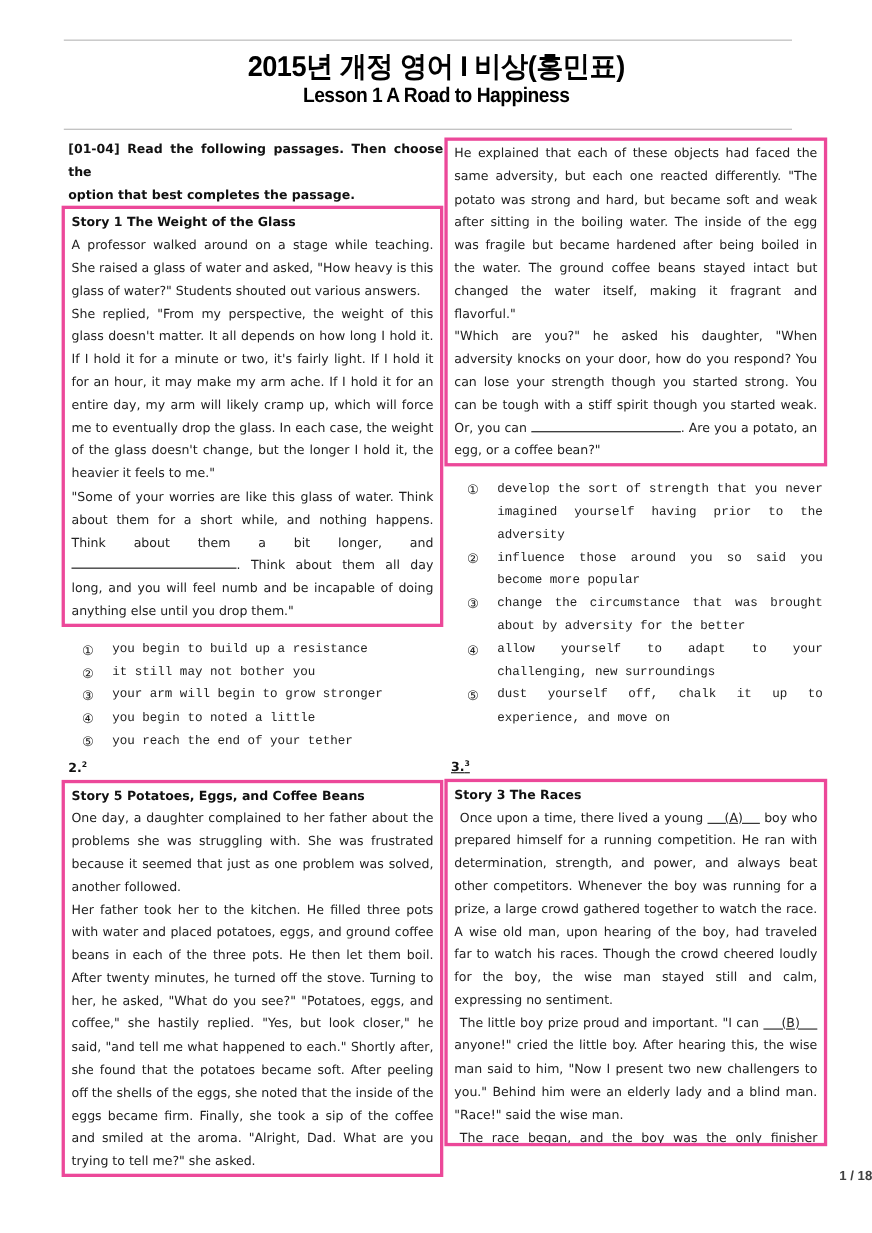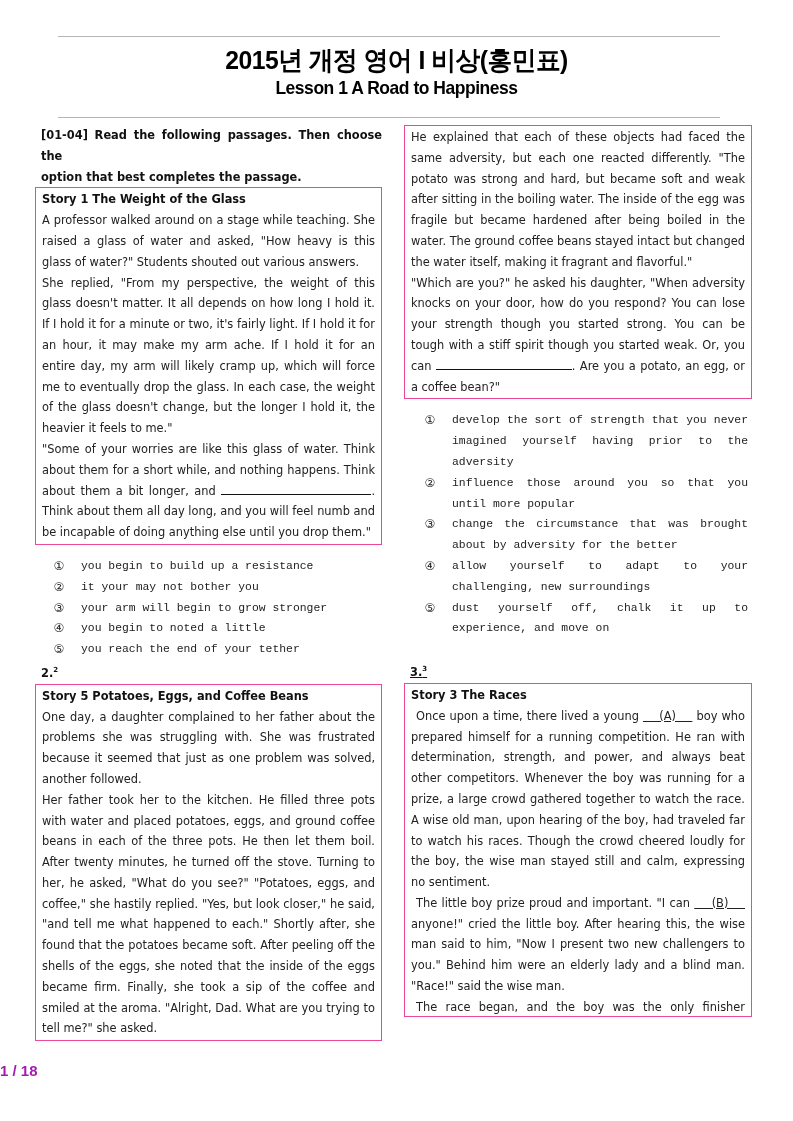--- a/index.html
+++ b/index.html
@@ -5,62 +5,62 @@
     html, body { margin: 0; padding: 0; background: #ffffff; }
     body { width: 793px; height: 1121px; position: relative; overflow: hidden;
       font-family: "DejaVu Sans", sans-serif; color: #222; }
     .hline { position: absolute; left: 58px; width: 662px; height: 1px; background: #b5b5b5; }
     .title { position: absolute; left: 0; width: 793px; text-align: center;
       font-family: "Liberation Sans", sans-serif; font-weight: bold; color: #000; letter-spacing: -0.5px; }
     .title1 { top: 43px; font-size: 26px; transform: scaleX(0.95); }
     .title2 { top: 77px; font-size: 19px; transform: scaleX(0.92); }
     .col { position: absolute; font-size: 11.4px; line-height: 20.8px; }
     .bold { font-weight: bold; color: #111; }
-    .box { border: 1px solid #ec4899; padding: 1px 6px 1px 6px; box-sizing: border-box; }
+    .box { border: 3px solid #ec4899; padding: 1px 6px 1px 6px; box-sizing: border-box; }
     .box p { margin: 0; text-align: justify; }
     .opts { list-style: none; margin: 0; padding: 0; }
     .opts li { display: flex; }
     .opts .num { width: 24px; flex: none; text-align: center; font-size: 12px; }
     .opts .txt { flex: 1; text-align: justify; padding-left: 10px; font-family: Liberation Mono, monospace; }
     sup { font-size: 7px; vertical-align: 5px; }
     .blank { display: inline-block; border-bottom: 1px solid #111; height: 12px; vertical-align: baseline; }
     .ublank { text-decoration: underline; white-space: pre; }
-    .pagenum { position: absolute; top: 1062px; left: 0; width: 793px; text-align: left;
-      font-family: "Liberation Sans", sans-serif; font-weight: bold; font-size: 15px; color: #a21caf; }
+    .pagenum { position: absolute; top: 1062px; left: 0; width: 793px; text-align: right;
+      font-family: "Liberation Sans", sans-serif; font-weight: bold; font-size: 12px; color: #404040; }
   </style>
 </head>
 <body>
 
 <div class="hline" style="top:36px;"></div>
 <div class="title title1">2015년 개정 영어 I 비상(홍민표)</div>
 <div class="title title2">Lesson 1 A Road to Happiness</div>
 <div class="hline" style="top:117px;"></div>
 
-<div class="col" style="left:35px; top:125px; width:347px;">
+<div class="col" style="left:56px; top:125px; width:347px;">
   <div class="bold" style="padding-left:6px; text-align:justify;">
     <div style="text-align:justify; text-align-last:justify;">[01-04] Read the following passages. Then choose the</div>
     <div>option that best completes the passage.</div>
   </div>
   <div class="box">
     <p class="bold">Story 1 The Weight of the Glass</p>
     <p>A professor walked around on a stage while teaching. She raised a glass of water and asked, "How heavy is this glass of water?" Students shouted out various answers.</p>
     <p>She replied, "From my perspective, the weight of this glass doesn't matter. It all depends on how long I hold it. If I hold it for a minute or two, it's fairly light. If I hold it for an hour, it may make my arm ache. If I hold it for an entire day, my arm will likely cramp up, which will force me to eventually drop the glass. In each case, the weight of the glass doesn't change, but the longer I hold it, the heavier it feels to me."</p>
     <p>
       <span>"Some of your worries are like this glass of water. Think about them for a short while, and nothing happens. Think about them a bit longer, and</span>
       <span class="blank" style="width:150px;"></span><span>. Think about them all day long, and you will feel numb and be incapable of doing anything else until you drop them."</span>
     </p>
   </div>
   <ul class="opts" style="margin-top:11px; padding-left:12px;">
     <li>
         <span class="num">①</span>
         <span class="txt">you begin to build up a resistance</span>
       </li>
     <li>
         <span class="num">②</span>
-        <span class="txt">it your may not bother you</span>
+        <span class="txt">it still may not bother you</span>
       </li>
     <li>
         <span class="num">③</span>
         <span class="txt">your arm will begin to grow stronger</span>
       </li>
     <li>
         <span class="num">④</span>
         <span class="txt">you begin to noted a little</span>
       </li>
     <li>
@@ -86,21 +86,21 @@
       <span class="blank" style="width:136px;"></span><span>. Are you a potato, an egg, or a coffee bean?"</span>
     </p>
   </div>
   <ul class="opts" style="margin-top:11px; padding-left:14px; padding-right:4px;">
     <li>
         <span class="num">①</span>
         <span class="txt">develop the sort of strength that you never imagined yourself having prior to the adversity</span>
       </li>
     <li>
         <span class="num">②</span>
-        <span class="txt">influence those around you so that you until more popular</span>
+        <span class="txt">influence those around you so said you become more popular</span>
       </li>
     <li>
         <span class="num">③</span>
         <span class="txt">change the circumstance that was brought about by adversity for the better</span>
       </li>
     <li>
         <span class="num">④</span>
         <span class="txt">allow yourself to adapt to your challenging, new surroundings</span>
       </li>
     <li>

